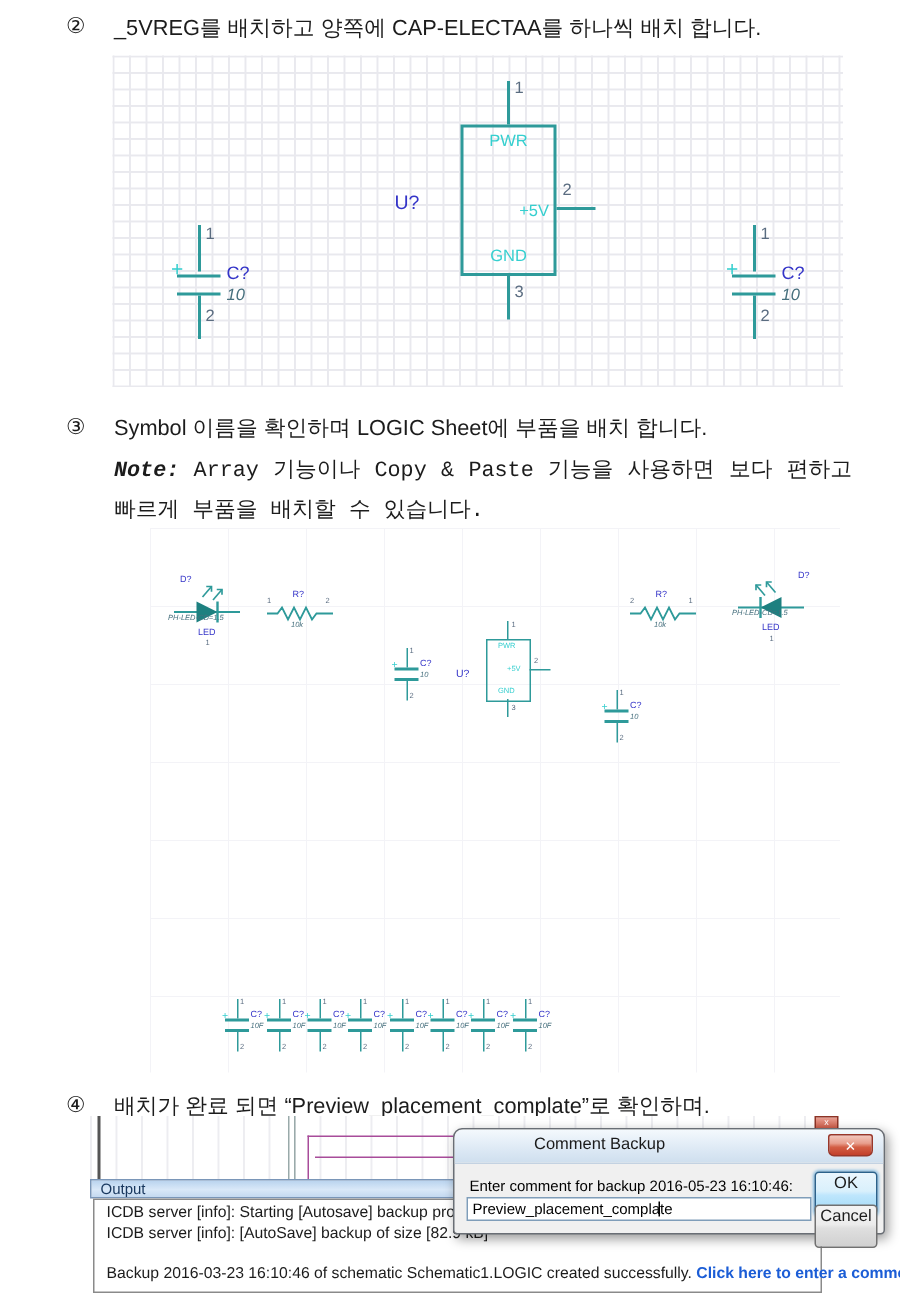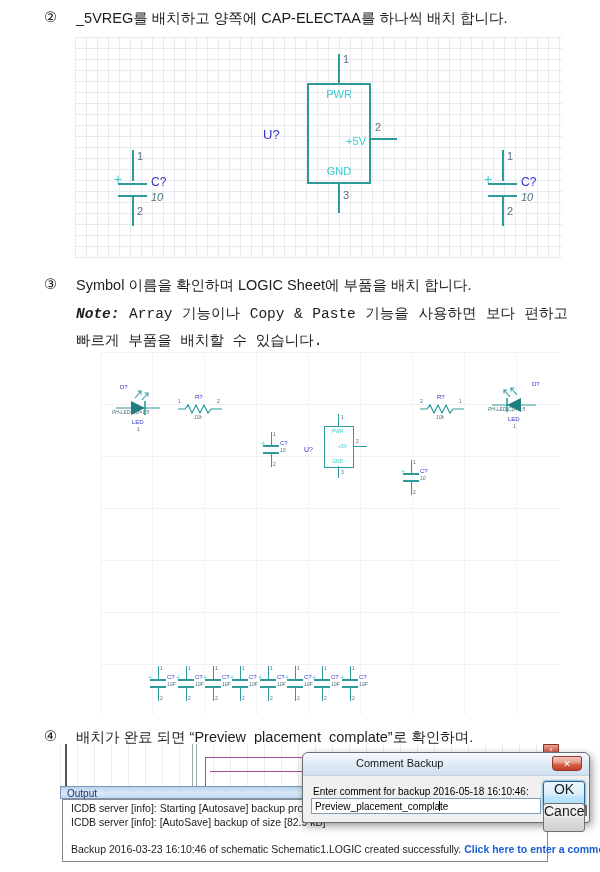--- a/index.html
+++ b/index.html
@@ -67,21 +67,21 @@
   .dlg-title .ttl{position:absolute;left:9px;top:4px;font-size:11px;color:#1a1a1a;margin-left:44px;}
   .closebtn{position:absolute;right:7px;top:3px;width:30px;height:15px;
           background:linear-gradient(#f3c7bd,#e89f8e 40%,#d35e44 60%,#c3402b);
           border:1px solid #99372a;border-radius:2px 2px 4px 4px;color:#fff;
           font-size:9px;text-align:center;line-height:14px;box-sizing:border-box;cursor:pointer;}
   .dlg-label{position:absolute;left:10px;top:33px;font-size:10px;color:#000;}
   .dlg-input{position:absolute;left:8px;top:45px;width:230px;height:16px;border:1px solid #7f9db9;
           background:#fff;font-size:10px;font-family:"Liberation Sans",sans-serif;
           padding:1px 0 0 3px;box-sizing:border-box;}
   .caret{position:absolute;left:136px;top:48px;width:1px;height:10px;background:#000;}
-  .btn{position:absolute;left:240px;width:42px;height:29px;font-size:14px;text-align:center;
+  .btn{position:absolute;left:240px;width:42px;height:29px;font-size:11px;text-align:center;
        line-height:15px;border-radius:3px;box-sizing:border-box;cursor:pointer;}
   .btn-ok{top:28px;border:1px solid #2c628b;
        background:linear-gradient(#eaf6fd,#d9f0fc 45%,#bee6fd 55%,#a1d9f5);
        box-shadow:0 0 2px 1px #86bce0;}
   .btn-cancel{top:50px;border:1px solid #707070;
        background:linear-gradient(#f4f4f4,#ececec 45%,#dfdfdf 55%,#d0d0d0);}
   .redfrag{position:absolute;left:483px;top:0;width:14px;height:9px;border-radius:0 0 3px 3px;
        background:linear-gradient(#e8a093,#c94a34);border:1px solid #8d3325;color:#fff;
        font-size:6px;line-height:8px;text-align:center;}
   svg{display:block;}
@@ -352,20 +352,20 @@
       <span>Backup 2016-03-23 16:10:46 of schematic Schematic1.LOGIC created successfully.</span>
       <span class="linktext">Click here to enter a comment.</span>
     </div>
   </div>
 
   <div class="dialog">
     <div class="dlg-title">
       <span class="ttl">Comment Backup</span>
     </div>
     <div class="closebtn">✕</div>
-    <div class="dlg-label">Enter comment for backup 2016-05-18 16:10:46:</div>
+    <div class="dlg-label">Enter comment for backup 2016-05-23 16:10:46:</div>
     <input class="dlg-input" type="text" value="Preview_placement_complate" style="">
     <div class="caret"></div>
     <div class="btn btn-ok">OK</div>
     <div class="btn btn-cancel">Cancel</div>
   </div>
 
 </div>
 
 </body></html>

